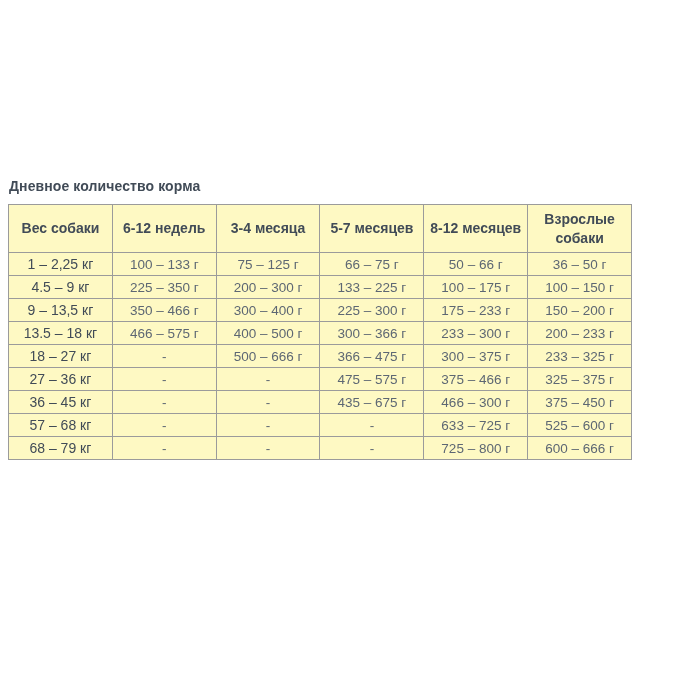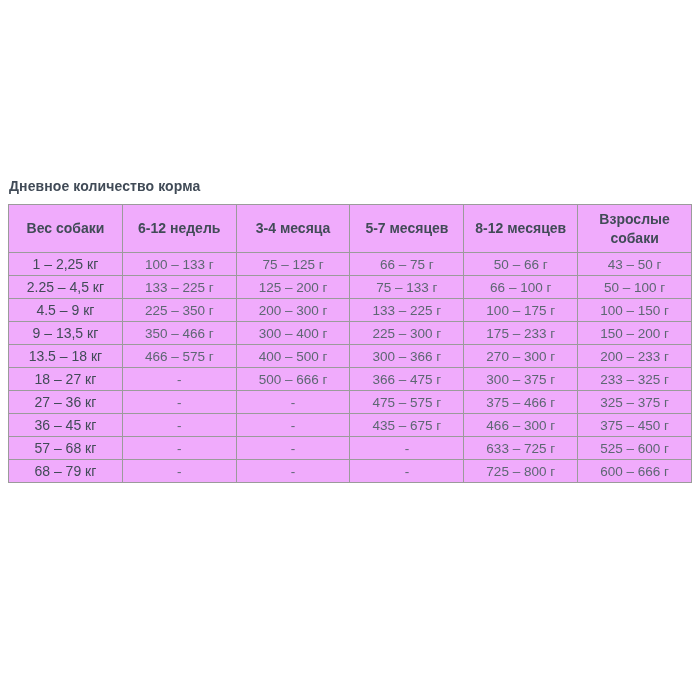--- a/index.html
+++ b/index.html
@@ -23,24 +23,24 @@
     top: 178px;
     font-size: 14px;
     font-weight: 700;
     color: #414b57;
     letter-spacing: 0.1px;
   }
   table.feeding-table {
     position: absolute;
     left: 8px;
     top: 204px;
-    width: 684px;
+    width: 624px;
     border-collapse: collapse;
     table-layout: fixed;
-    background: #f0abfc;
+    background: #fef9c3;
   }
   .feeding-table th,
   .feeding-table td {
     border: 1px solid #9b9b9b;
     text-align: center;
     vertical-align: middle;
     overflow: hidden;
     padding: 0 6px;
   }
   .feeding-table th {
@@ -80,29 +80,21 @@
         <th>Взрослые собаки</th>
       </tr>
     </thead>
     <tbody id="table-body">
         <tr>
           <td class="weight-cell">1 – 2,25 кг</td>
           <td>100 – 133 г</td>
           <td>75 – 125 г</td>
           <td>66 – 75 г</td>
           <td>50 – 66 г</td>
-          <td>43 – 50 г</td>
-        </tr>
-        <tr>
-          <td class="weight-cell">2.25 – 4,5 кг</td>
-          <td>133 – 225 г</td>
-          <td>125 – 200 г</td>
-          <td>75 – 133 г</td>
-          <td>66 – 100 г</td>
-          <td>50 – 100 г</td>
+          <td>36 – 50 г</td>
         </tr>
         <tr>
           <td class="weight-cell">4.5 – 9 кг</td>
           <td>225 – 350 г</td>
           <td>200 – 300 г</td>
           <td>133 – 225 г</td>
           <td>100 – 175 г</td>
           <td>100 – 150 г</td>
         </tr>
         <tr>
@@ -111,21 +103,21 @@
           <td>300 – 400 г</td>
           <td>225 – 300 г</td>
           <td>175 – 233 г</td>
           <td>150 – 200 г</td>
         </tr>
         <tr>
           <td class="weight-cell">13.5 – 18 кг</td>
           <td>466 – 575 г</td>
           <td>400 – 500 г</td>
           <td>300 – 366 г</td>
-          <td>270 – 300 г</td>
+          <td>233 – 300 г</td>
           <td>200 – 233 г</td>
         </tr>
         <tr>
           <td class="weight-cell">18 – 27 кг</td>
           <td>-</td>
           <td>500 – 666 г</td>
           <td>366 – 475 г</td>
           <td>300 – 375 г</td>
           <td>233 – 325 г</td>
         </tr>

